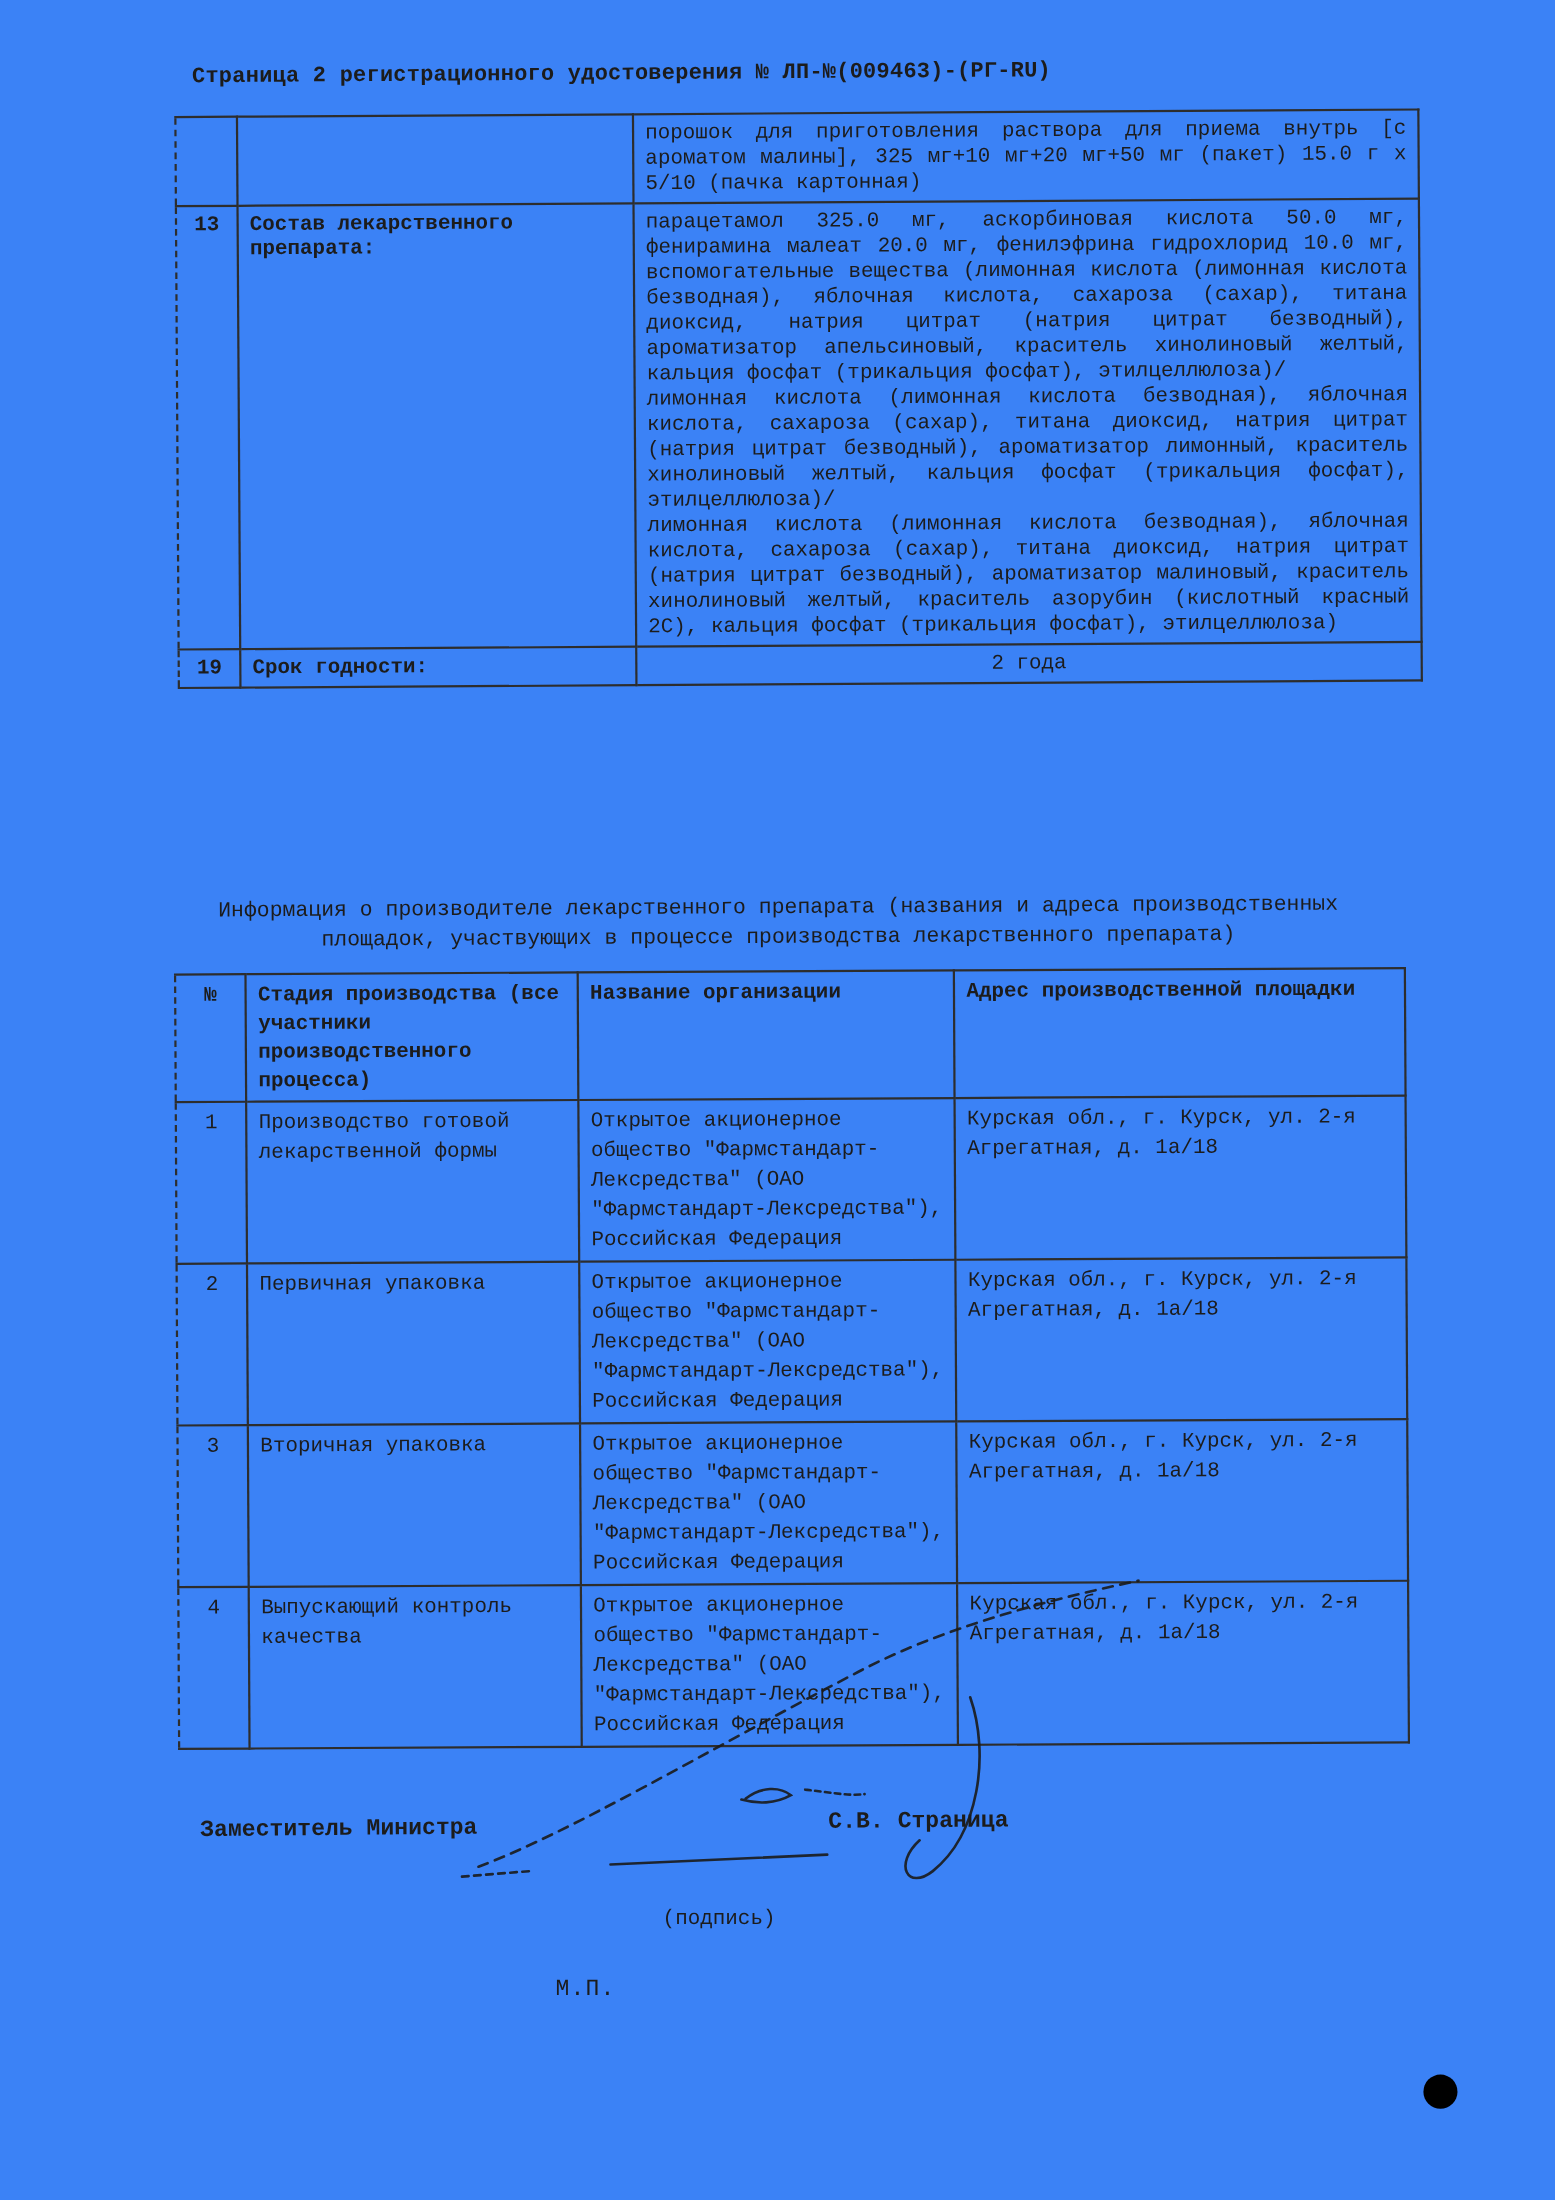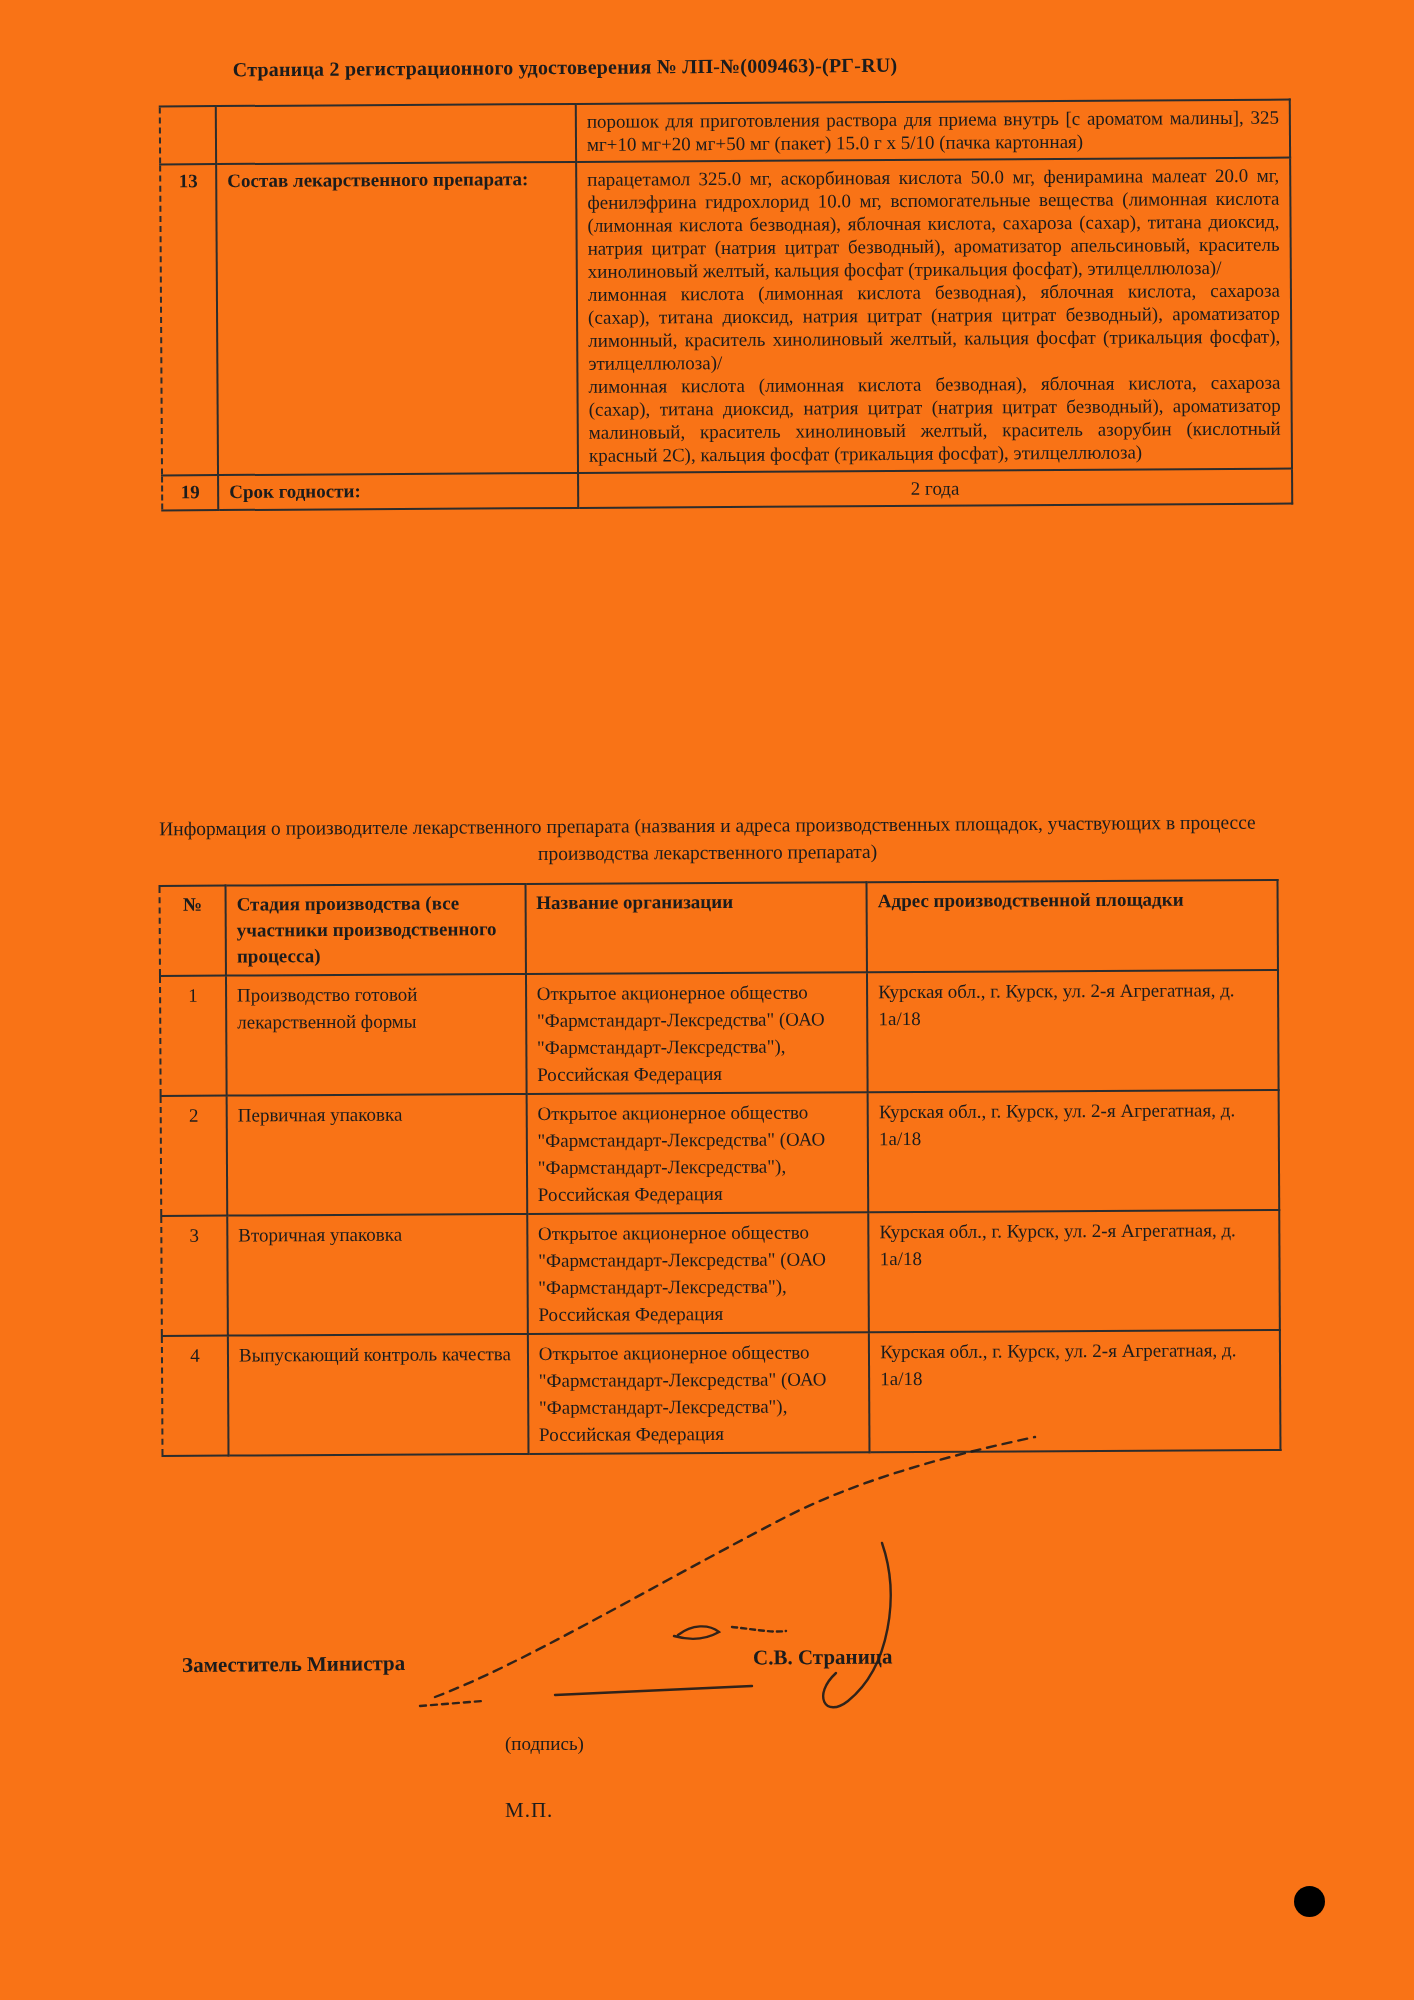--- a/index.html
+++ b/index.html
@@ -1,20 +1,20 @@
 <!DOCTYPE html>
 <html><head>
 <meta charset="utf-8">
 <style>
   html,body{margin:0;padding:0;background:#e8e8e8;}
   .page{
     position:relative;
     width:1414px;height:2000px;
-    background:#f97316;
-    font-family:Liberation Serif, serif;
+    background:#3b82f6;
+    font-family:Liberation Mono, monospace;
     color:#1c1c1c;
     overflow:hidden;
   }
   .page-header{
     position:absolute;left:150px;top:56px;width:830px;
     text-align:center;font-size:20px;font-weight:bold;
     transform:rotate(-0.4deg);
     letter-spacing:.2px;
   }
   
@@ -46,21 +46,21 @@
   .t2 td{line-height:27px;}
   .t2 .c-num{width:48px;text-align:center;}
   .t2 th.c-num{text-align:center;}
   .t2 .c-stage{width:296px;}
   .t2 .c-org{width:350px;}
   .t2 .c-addr{width:426px;}
   .t2 tr td:first-child, .t2 tr th:first-child{border-left-style:dashed;}
   
   .sig-title{position:absolute;left:182px;top:1652px;font-size:21px;font-weight:bold;transform:rotate(-0.5deg);}
   .sig-name{position:absolute;left:753px;top:1645px;font-size:21px;font-weight:bold;transform:rotate(-0.4deg);}
-  .sig-caption{position:absolute;left:505px;top:1733px;width:200px;text-align:left;font-size:19px;}
+  .sig-caption{position:absolute;left:505px;top:1733px;width:200px;text-align:right;font-size:19px;}
   .stamp-note{position:absolute;left:505px;top:1798px;width:200px;text-align:left;font-size:21px;letter-spacing:1px;}
   .sig-svg{position:absolute;left:380px;top:1425px;width:700px;height:305px;pointer-events:none;}
   .sig-svg path{fill:none;stroke:#1b1b1b;stroke-width:2.4;stroke-linecap:round;opacity:.9;}
   .page-dot{
     position:absolute;left:1294px;top:1886px;width:31px;height:31px;
     border-radius:50%;background:#000;
   }
 </style>
 </head>
 <body>

